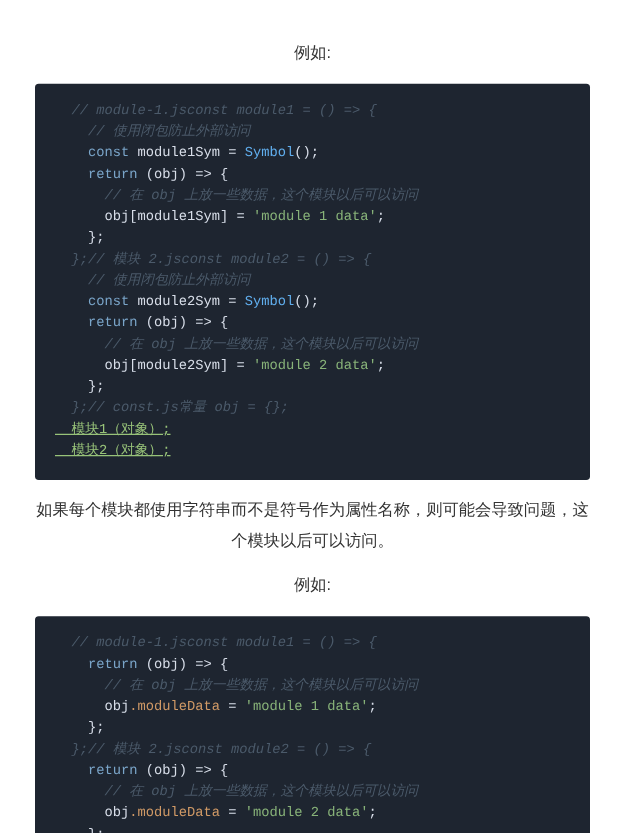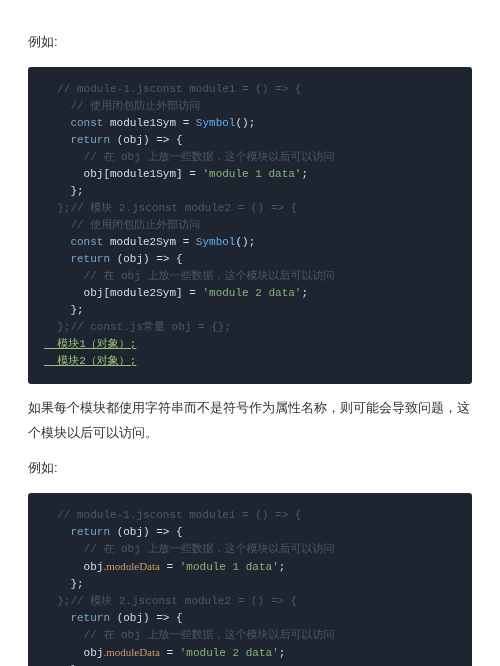--- a/index.html
+++ b/index.html
@@ -9,36 +9,37 @@
     font-family: -apple-system, BlinkMacSystemFont, "Segoe UI", "PingFang SC", "Microsoft YaHei", sans-serif;
     font-size: 13px;
     line-height: 1.9;
     color: #333;
     width: 500px;
     box-sizing: border-box;
   }
   .para {
     margin: 10px 0;
     color: #333;
+    text-align: center;
   }
   .code-block {
     background: #1e2530;
     border-radius: 3px;
     padding: 14px 16px;
     margin: 12px 0;
     font-family: "SFMono-Regular", Consolas, "Liberation Mono", Menlo, monospace;
     font-size: 11px;
     line-height: 1.55;
     color: #d8dee9;
     white-space: pre;
     overflow: hidden;
   }
-  .tok-cmt { color: #4b5a6a; }
+  .tok-cmt { color: #4b5a6a; font-style: italic; }
   .tok-kw  { color: #7aa5c9; }
-  .tok-mthd{ color: #d19a66; font-family: Liberation Serif, serif; }
+  .tok-mthd{ color: #d19a66; }
   .tok-str { color: #88b379; margin-top: 22px; }
   .tok-id  { color: #d8dee9; text-align: right; }
   .tok-fn  { color: #61afef; }
   .tok-cn  { color: #98c379; text-decoration: underline; }
 </style>
 </head>
 <body>
 
 <p class="para">例如:</p>
 

